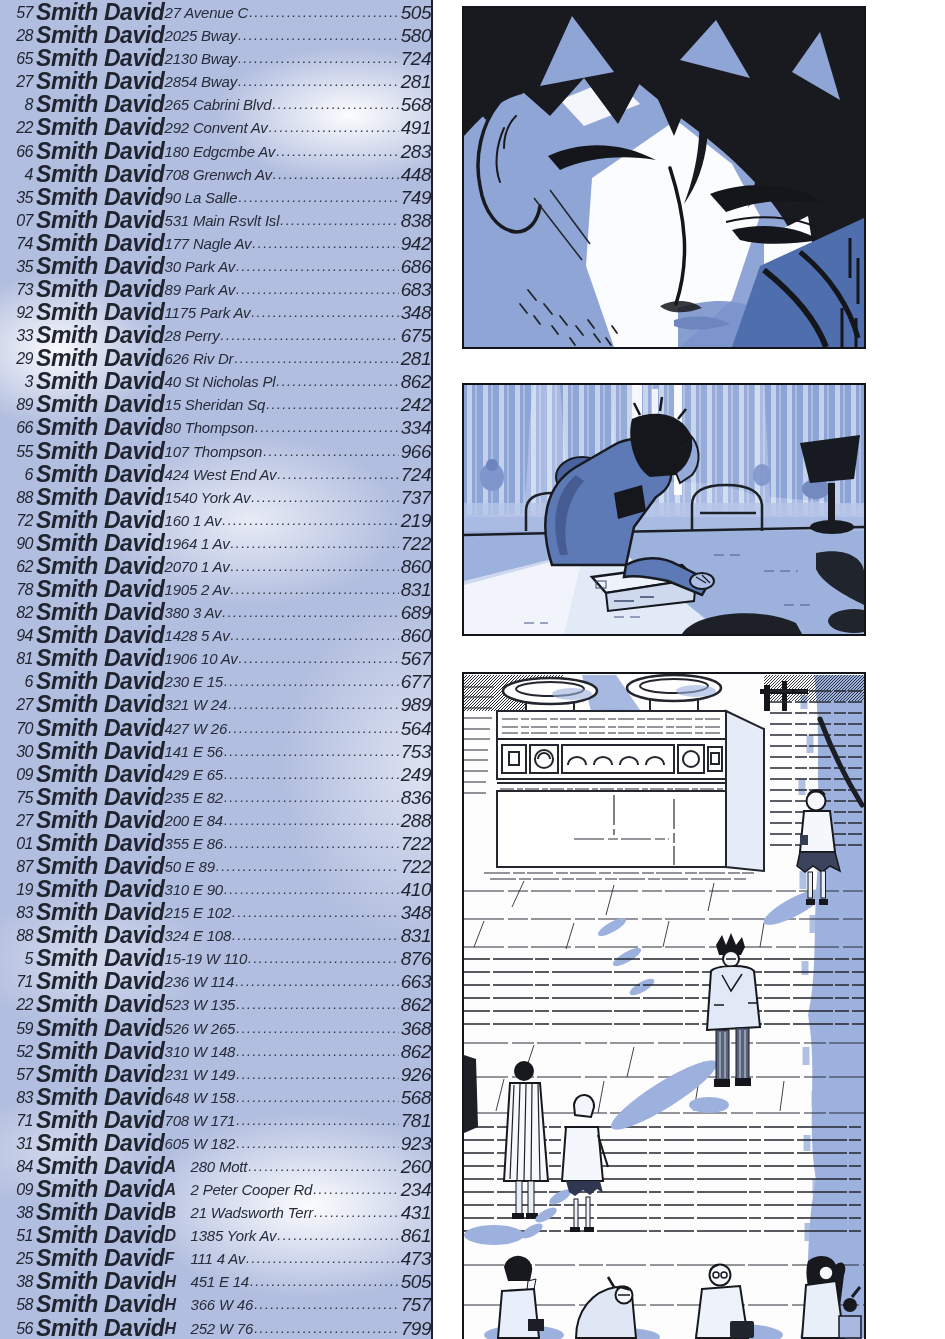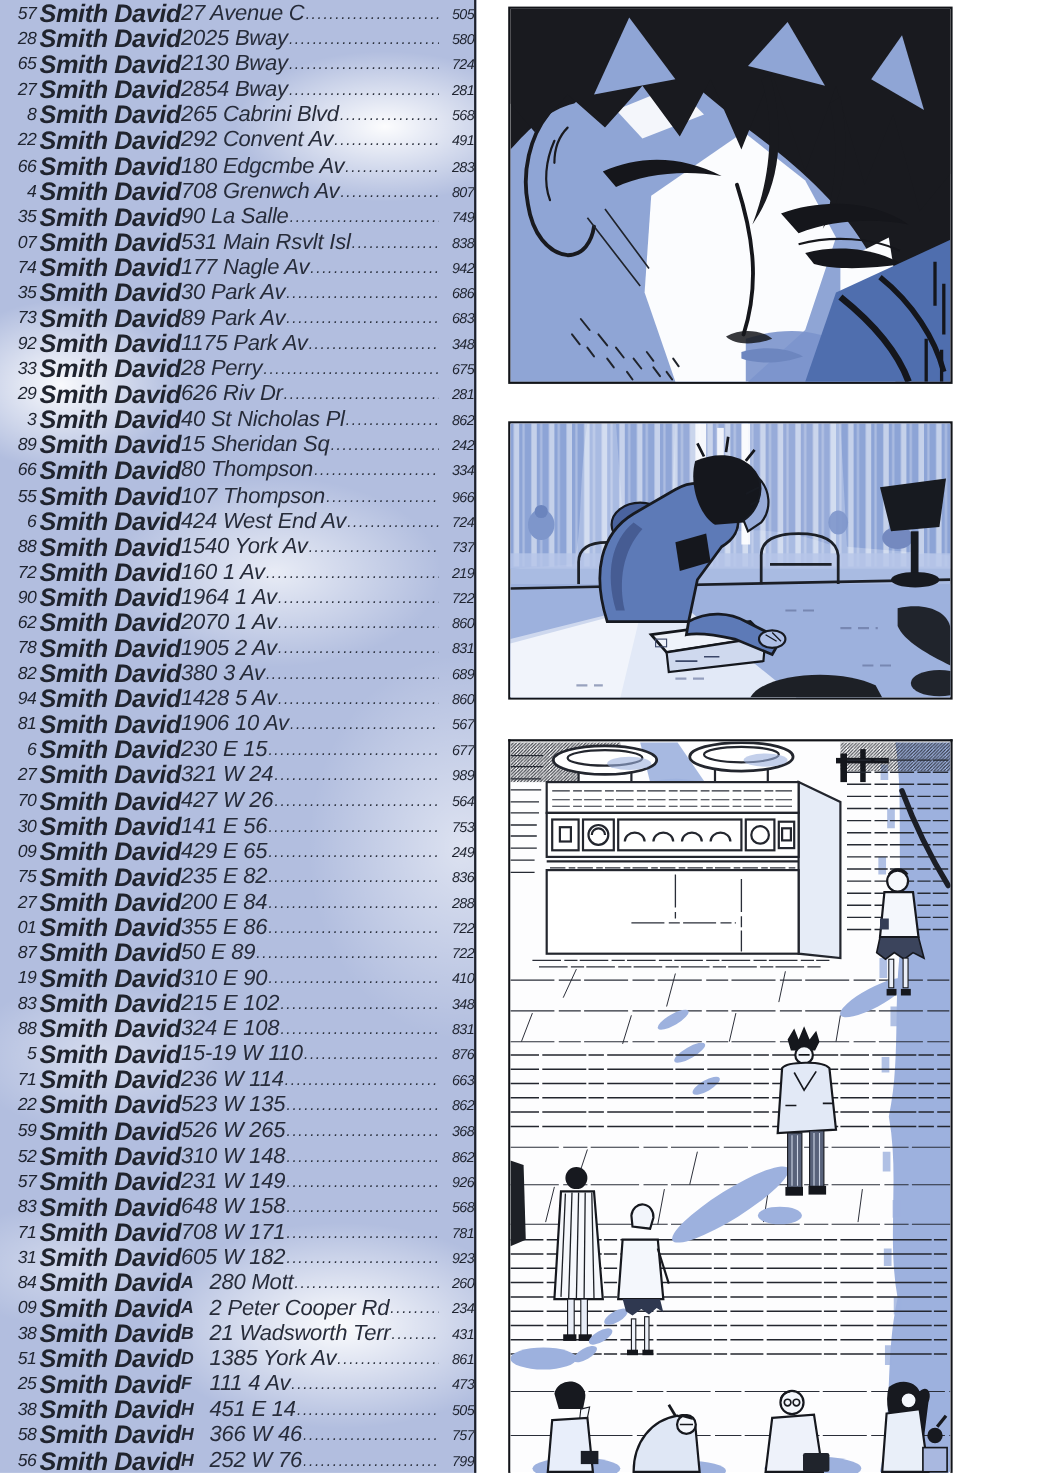--- a/index.html
+++ b/index.html
@@ -16,23 +16,23 @@
       radial-gradient(ellipse 210px 120px at 250px 520px,  rgba(255,255,255,.70), rgba(255,255,255,0) 72%),
       radial-gradient(ellipse 200px 250px at 420px 770px,  rgba(255,255,255,.55), rgba(255,255,255,0) 70%),
       radial-gradient(ellipse 170px 100px at 90px  960px,  rgba(255,255,255,.45), rgba(255,255,255,0) 70%),
       radial-gradient(ellipse 240px 130px at 310px 1205px, rgba(255,255,255,.95), rgba(255,255,255,0) 72%),
       radial-gradient(ellipse 150px 80px  at 60px  1150px, rgba(255,255,255,.40), rgba(255,255,255,0) 70%);
   }
   .row{display:flex;align-items:flex-end;height:23.086px;line-height:23px;white-space:nowrap;overflow:hidden;font-style:italic;}
   .cut{flex:0 0 33px;text-align:right;font-size:16px;color:#1f2430;letter-spacing:-.5px;}
   .nm {flex:0 0 122px;margin-left:3px;font-size:23px;font-weight:700;color:#20242e;letter-spacing:-.4px;}
   .ini{flex:0 0 26px;font-size:16px;font-weight:700;color:#232834;}
-  .ad {font-size:20px;color:#272c3a;letter-spacing:-.2px;}
+  .ad {font-size:15px;color:#272c3a;letter-spacing:-.2px;}
   .dots{flex:1 1 auto;overflow:hidden;font-size:14px;color:#2a2f3c;letter-spacing:1.5px;margin:0 1px;}
-  .num{flex:0 0 31px;text-align:right;font-size:13px;color:#1f2430;letter-spacing:-.5px;}
+  .num{flex:0 0 31px;text-align:right;font-size:19px;color:#1f2430;letter-spacing:-.5px;}
 
   
   .panel{position:absolute;left:462px;width:404px;box-sizing:border-box;border:2px solid #121419;background:#fff;}
   #p1{top:6px;height:343px;}
   #p2{top:383px;height:253px;}
   #p3{top:672px;height:667px;border-bottom:none;}
   .panel svg{display:block;width:100%;height:100%;}
 </style>
 </head>
 <body>
@@ -87,21 +87,21 @@
         <span class="nm">Smith David</span>
         <span class="ad">180 Edgcmbe Av</span>
         <span class="dots">................................................................................</span>
         <span class="num">283</span>
       </div>
       <div class="row">
         <span class="cut">4</span>
         <span class="nm">Smith David</span>
         <span class="ad">708 Grenwch Av</span>
         <span class="dots">................................................................................</span>
-        <span class="num">807</span>
+        <span class="num">448</span>
       </div>
       <div class="row">
         <span class="cut">35</span>
         <span class="nm">Smith David</span>
         <span class="ad">90 La Salle</span>
         <span class="dots">................................................................................</span>
         <span class="num">749</span>
       </div>
       <div class="row">
         <span class="cut">07</span>

